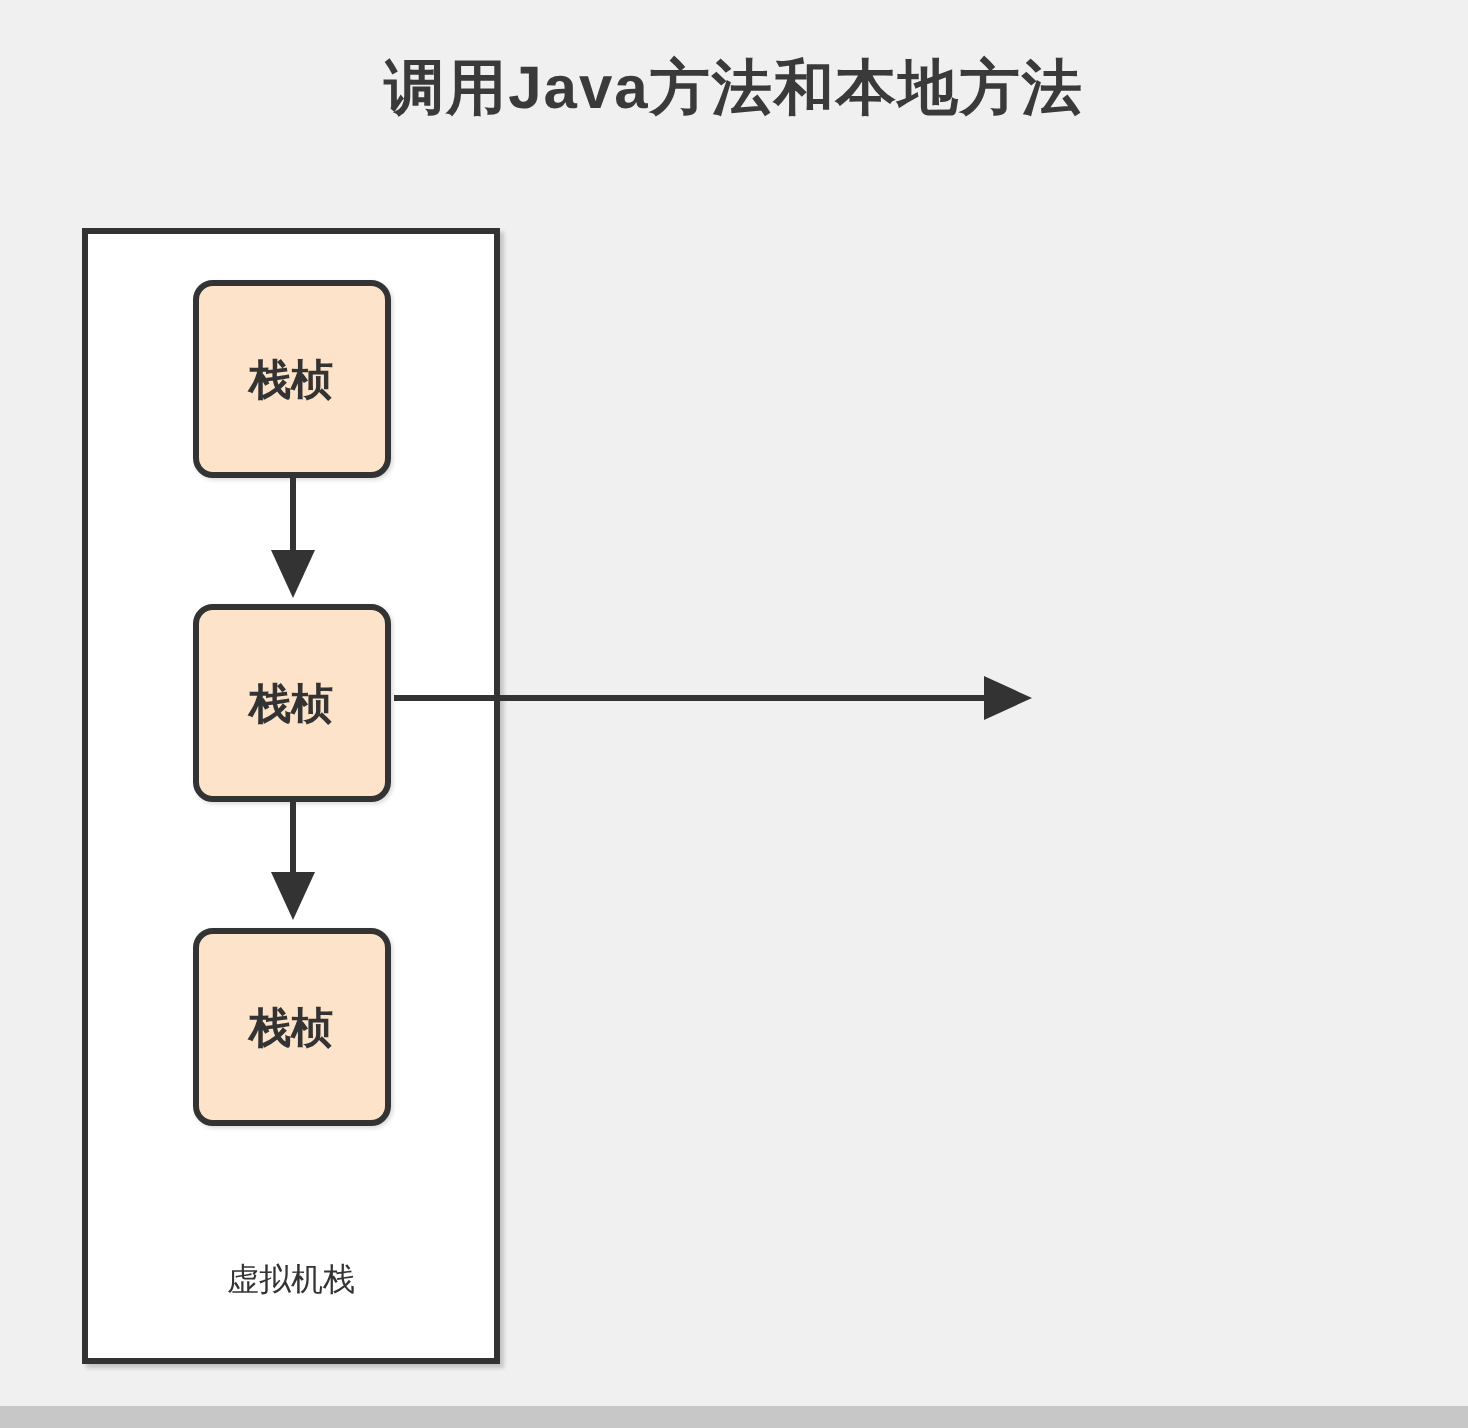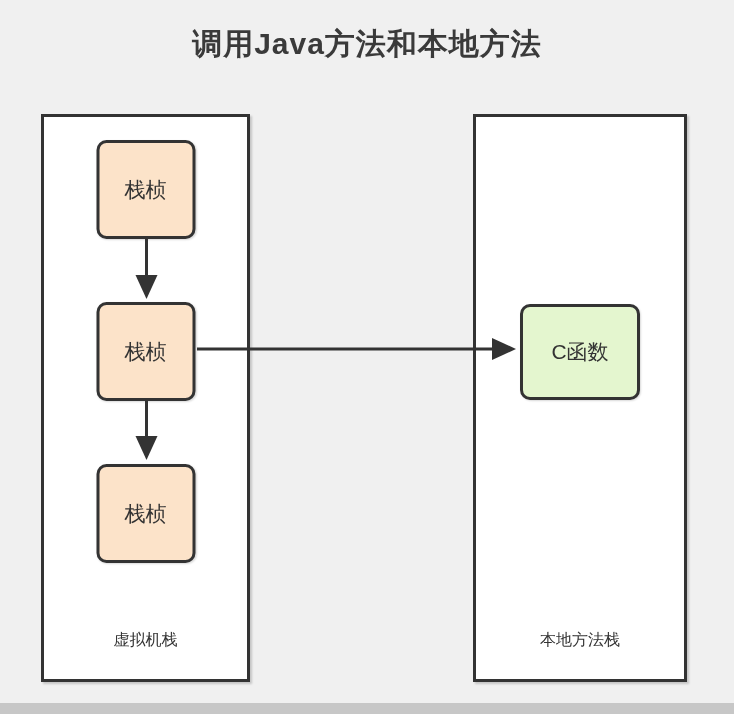--- a/index.html
+++ b/index.html
@@ -50,20 +50,21 @@
     display: flex;
     align-items: center;
     justify-content: center;
     font-size: 21px;
     color: var(--text);
     box-shadow: 1px 1px 2px rgba(0,0,0,0.15);
   }
   .frame {
     width: 99px; height: 99px;
     background: var(--frame-fill);
+    font-weight: bold;
   }
   .frame.f1 { top: 23px;  }
   .frame.f2 { top: 185px; }
   .frame.f3 { top: 347px; }
   .cfn {
     width: 120px; height: 96px;
     top: 187px;
     background: var(--cfn-fill);
   }
   .container-label {
@@ -95,24 +96,20 @@
 
   <div class="title">调用Java方法和本地方法</div>
 
   <div class="container left">
     <div class="node frame f1">栈桢</div>
     <div class="node frame f2">栈桢</div>
     <div class="node frame f3">栈桢</div>
     <div class="container-label">虚拟机栈</div>
   </div>
 
-  <div class="container right">
-    <div class="node cfn">C函数</div>
-    <div class="container-label">本地方法栈</div>
-  </div>
 
   <svg class="arrows" viewBox="0 0 734 714" xmlns="http://www.w3.org/2000/svg">
     <g>
       <line class="shaft" x1="146.5" y1="237" x2="146.5" y2="277"></line>
       <polygon class="head" points="135.5,275 157.5,275 146.5,299"></polygon>
     </g>
     <g>
       <line class="shaft" x1="146.5" y1="400" x2="146.5" y2="438"></line>
       <polygon class="head" points="135.5,436 157.5,436 146.5,460"></polygon>
     </g>

